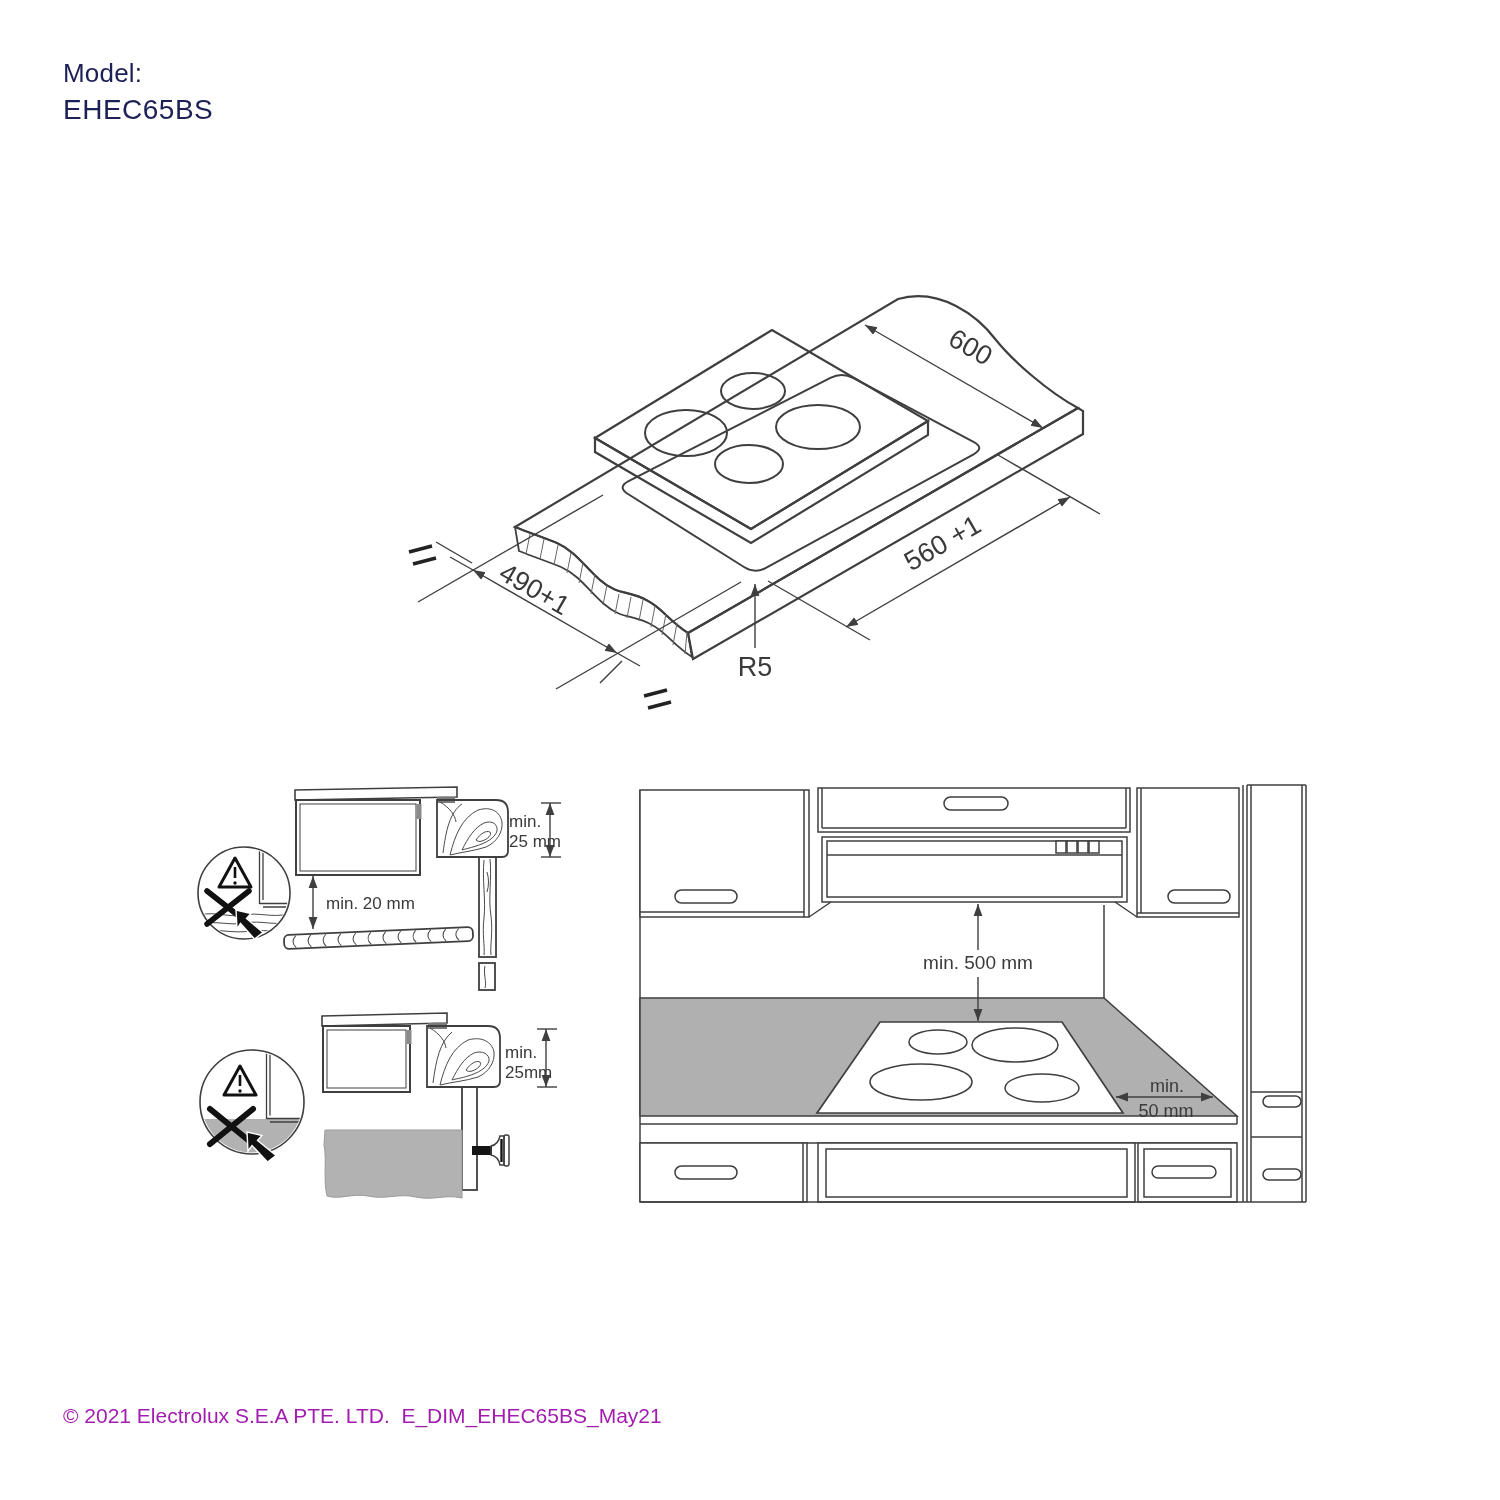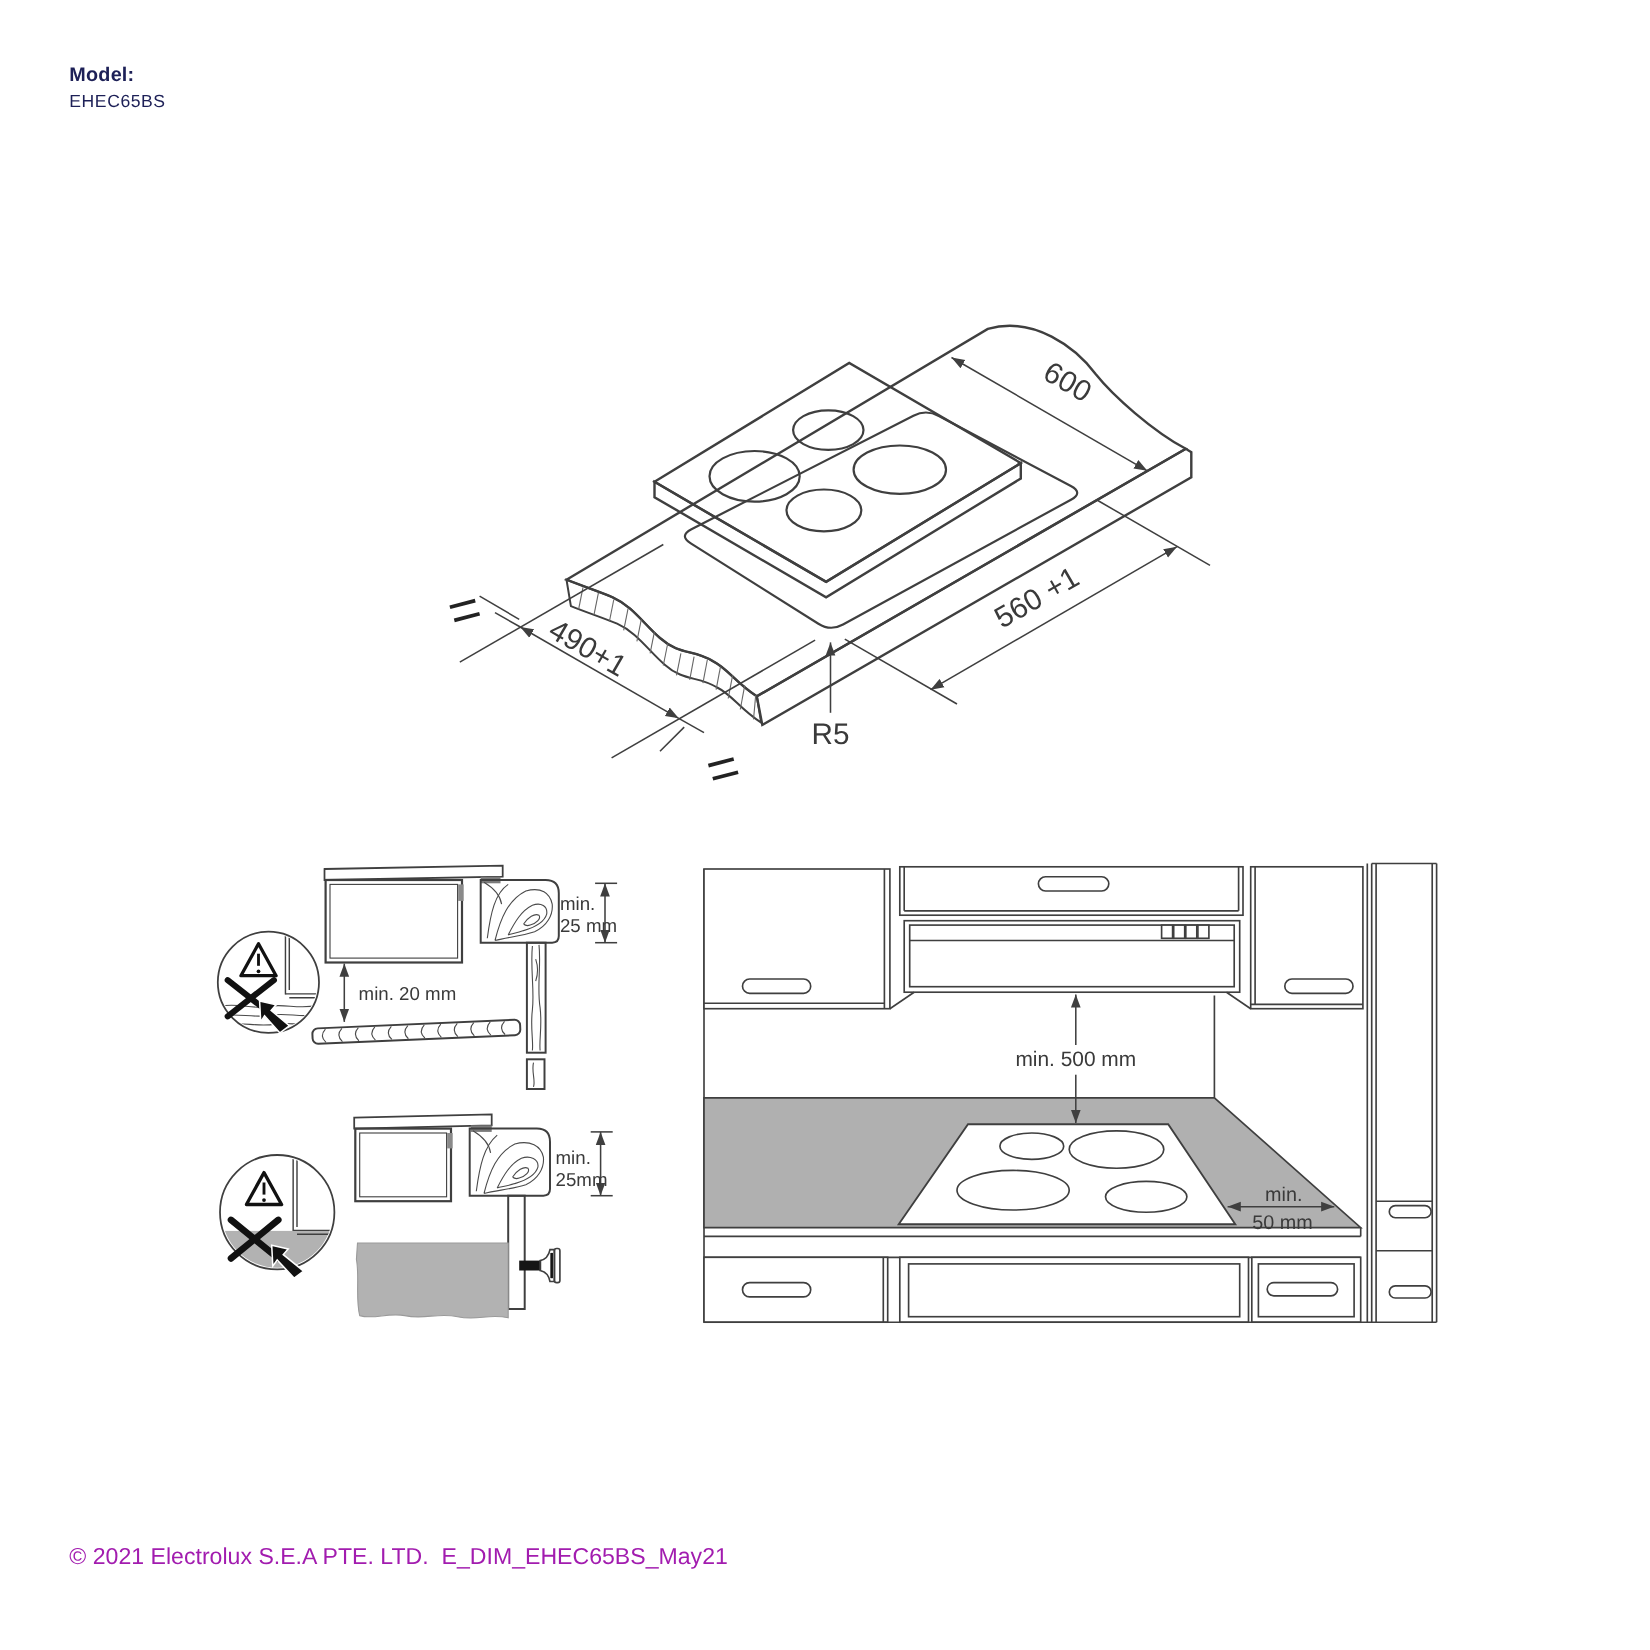--- a/index.html
+++ b/index.html
@@ -1,20 +1,20 @@
 <!DOCTYPE html>
 <html><head>
 <meta charset="utf-8">
 <style>
   html,body{margin:0;padding:0;background:#ffffff;}
   body{width:1500px;height:1500px;position:relative;font-family:"Liberation Sans",sans-serif;overflow:hidden;}
   .abs{position:absolute;}
   #model-block{left:63px;top:58px;}
-  #model-label{font-size:18px;font-weight:bold;color:#1d2057;letter-spacing:.2px;}
-  #model-number{font-size:16px;color:#1d2057;margin-top:5px;letter-spacing:.5px;}
+  #model-label{font-size:26px;font-weight:normal;color:#1d2057;letter-spacing:.2px;}
+  #model-number{font-size:28px;color:#1d2057;margin-top:5px;letter-spacing:.5px;}
   #footer{left:63px;top:1404px;font-size:21px;color:#a21caf;white-space:pre;}
   svg{position:absolute;overflow:visible;}
   svg text{font-family:"Liberation Sans",sans-serif;fill:#3a3a3a;}
   .ln{stroke:#3f3f3f;fill:none;}
   .thick{stroke-width:2.2;}
   .dim{stroke:#3f3f3f;stroke-width:1.4;fill:none;}
   .dimtxt{font-size:27px;}
   .lbl{font-size:17px;}
   .klbl{font-size:19px;}
   .grain{stroke:#4a4a4a;stroke-width:1;fill:none;}

